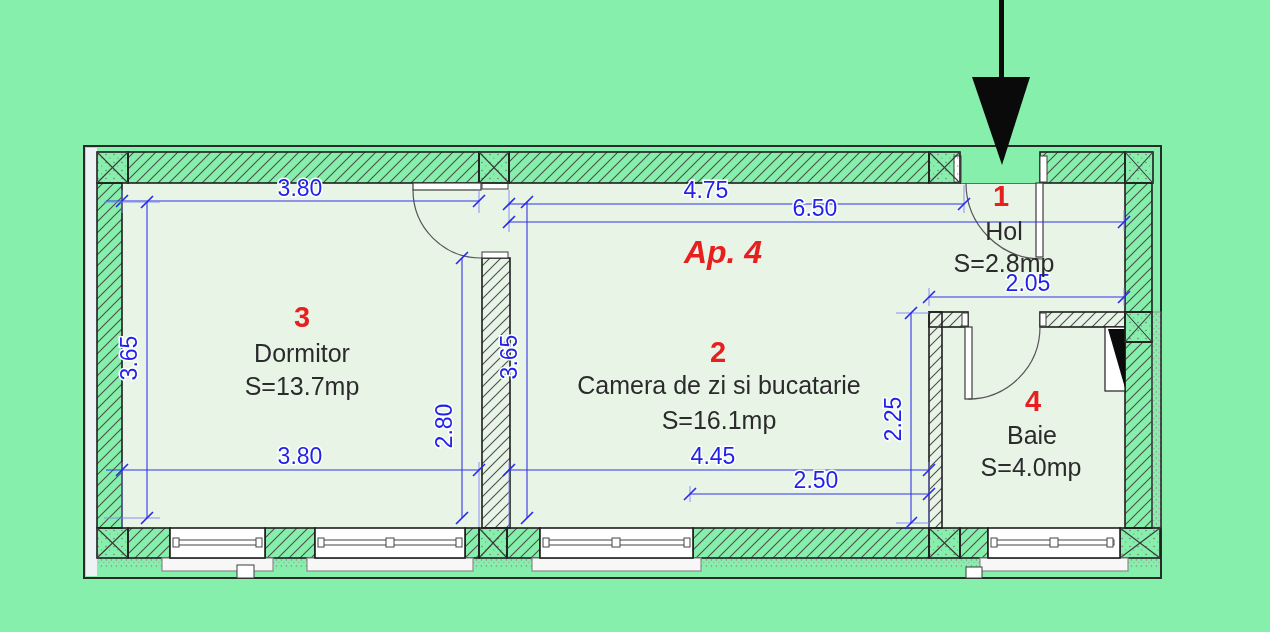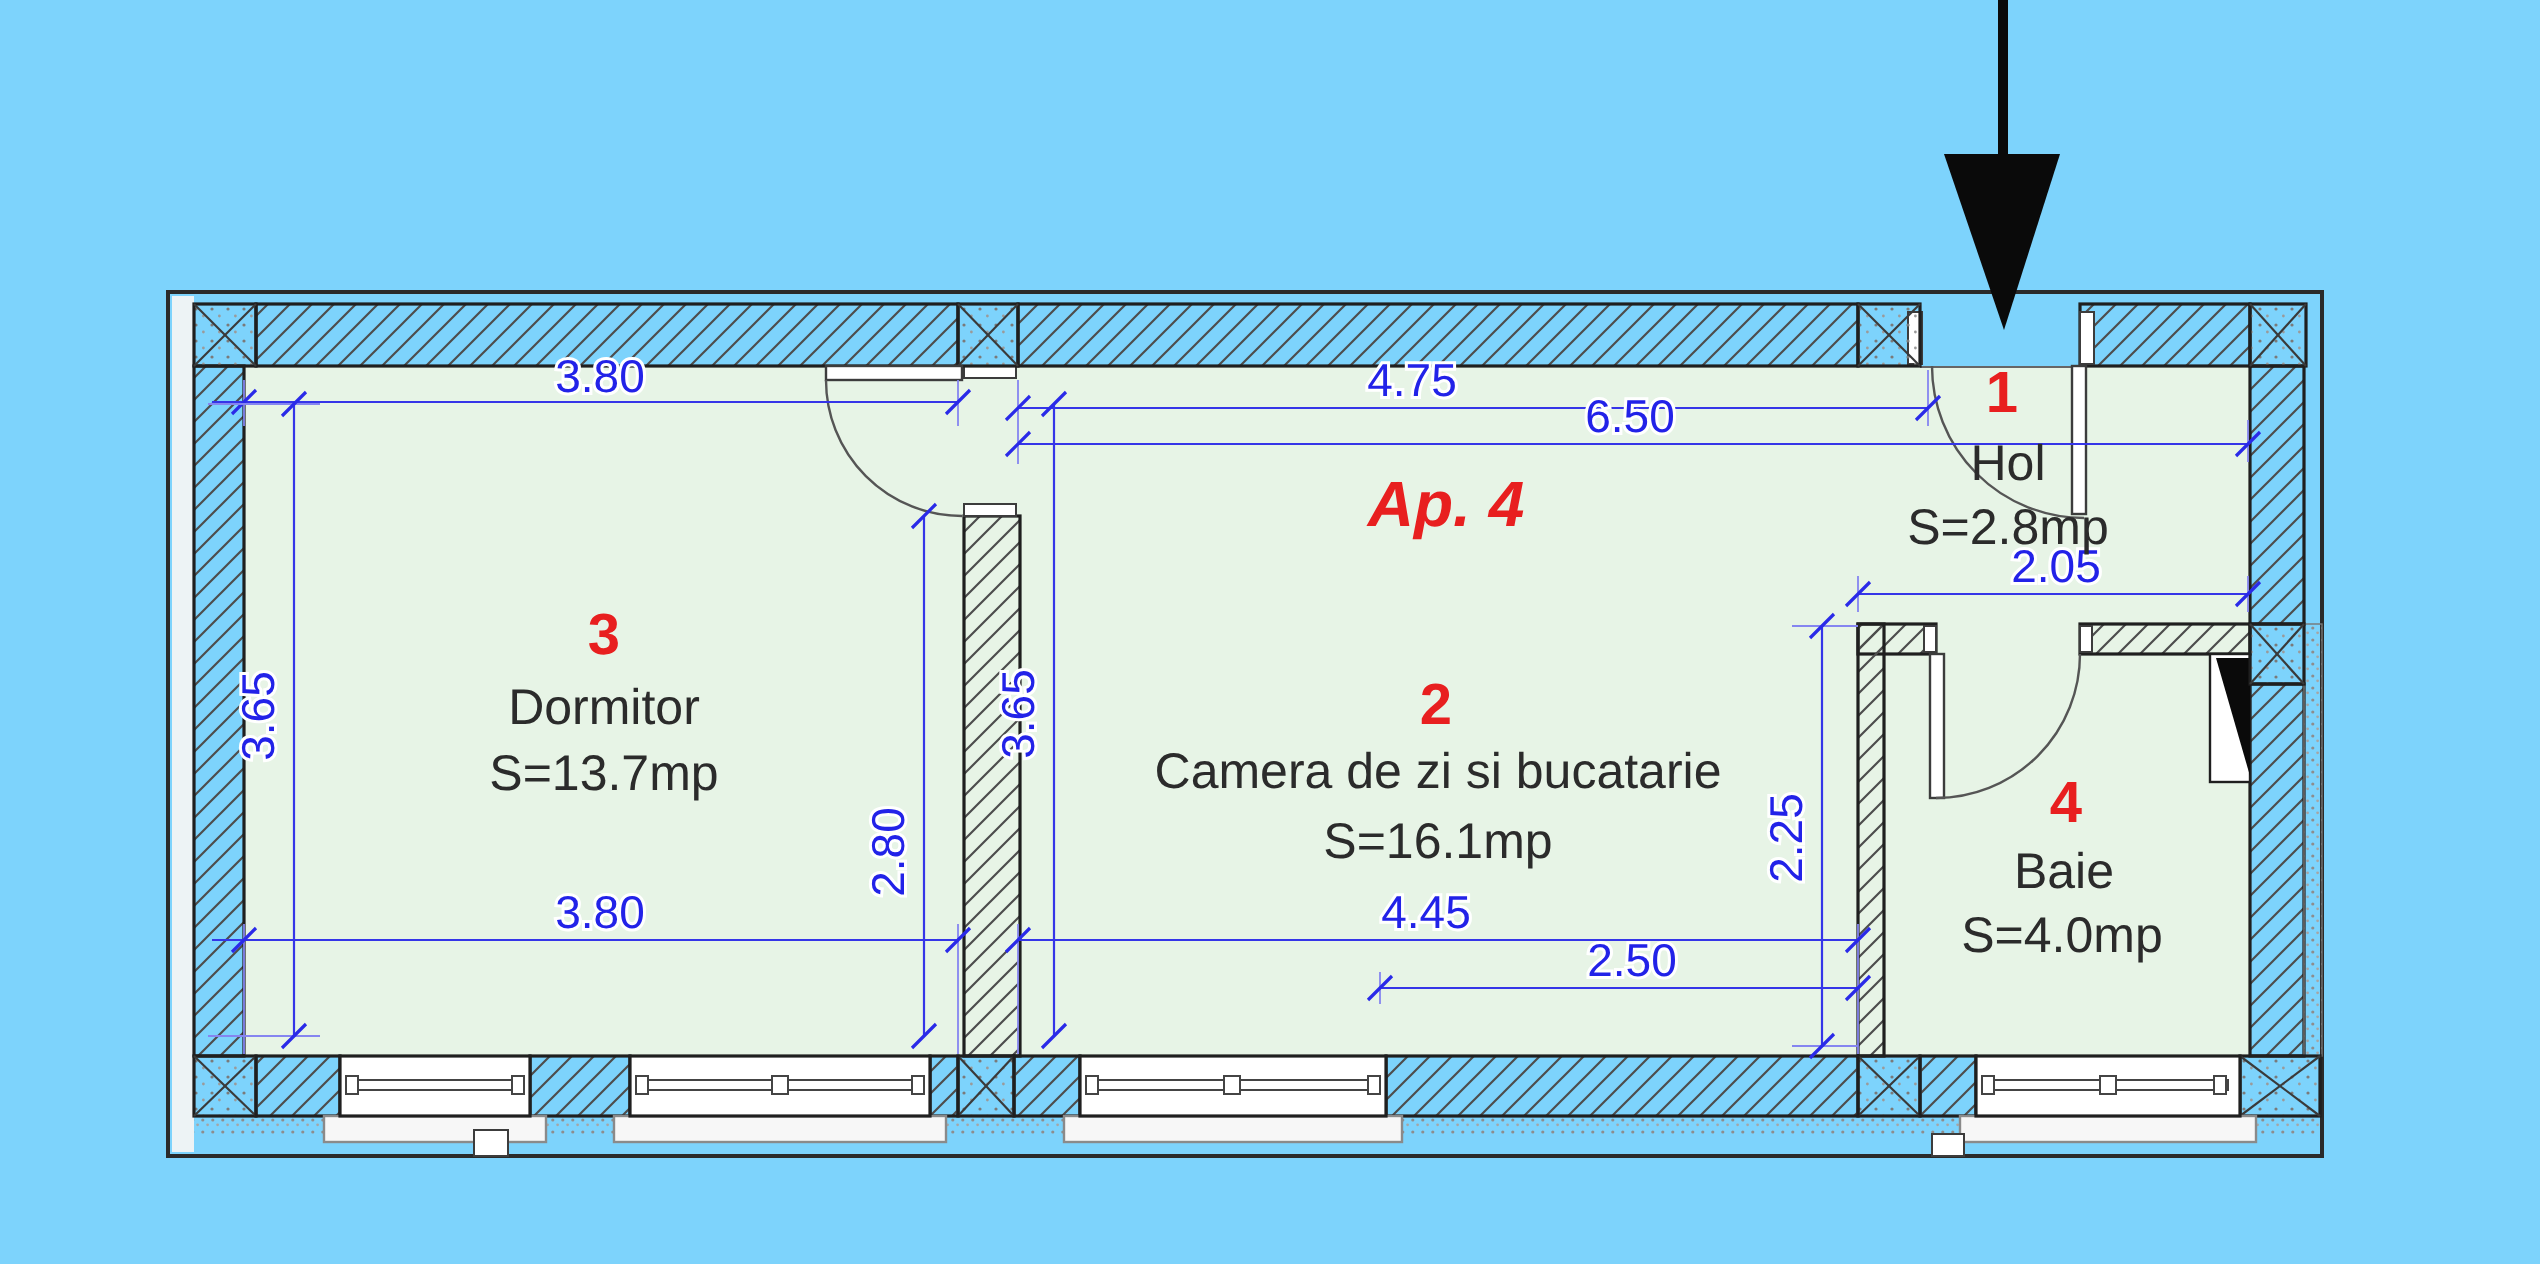--- a/index.html
+++ b/index.html
@@ -1,16 +1,16 @@
 <!DOCTYPE html>
 <html><head>
 <meta charset="utf-8">
 <style>
   html,body{margin:0;padding:0;background:#ffffff;}
-  .stage{position:relative;width:1270px;height:632px;background:#7dd3fc;overflow:hidden;
+  .stage{position:relative;width:1270px;height:632px;background:#86efac;overflow:hidden;
          font-family:"Liberation Sans", sans-serif;}
   svg{position:absolute;left:0;top:0;}
   text{font-family:"Liberation Sans", sans-serif;}
   .room-num{fill:#e81f1f;font-size:29px;font-weight:bold;}
   .room-name{fill:#2b2b2b;font-size:25px;}
   .room-area{fill:#2b2b2b;font-size:25px;}
   .dim{fill:#2222e8;font-size:23px;paint-order:stroke;stroke:#ffffff;stroke-width:3px;}
   .apt{fill:#e81f1f;font-size:32px;font-weight:bold;font-style:italic;}
   .dimline{stroke:#3535e8;stroke-width:1.1;fill:none;}
   .ext{stroke:#8585f0;stroke-width:0.9;fill:none;}

